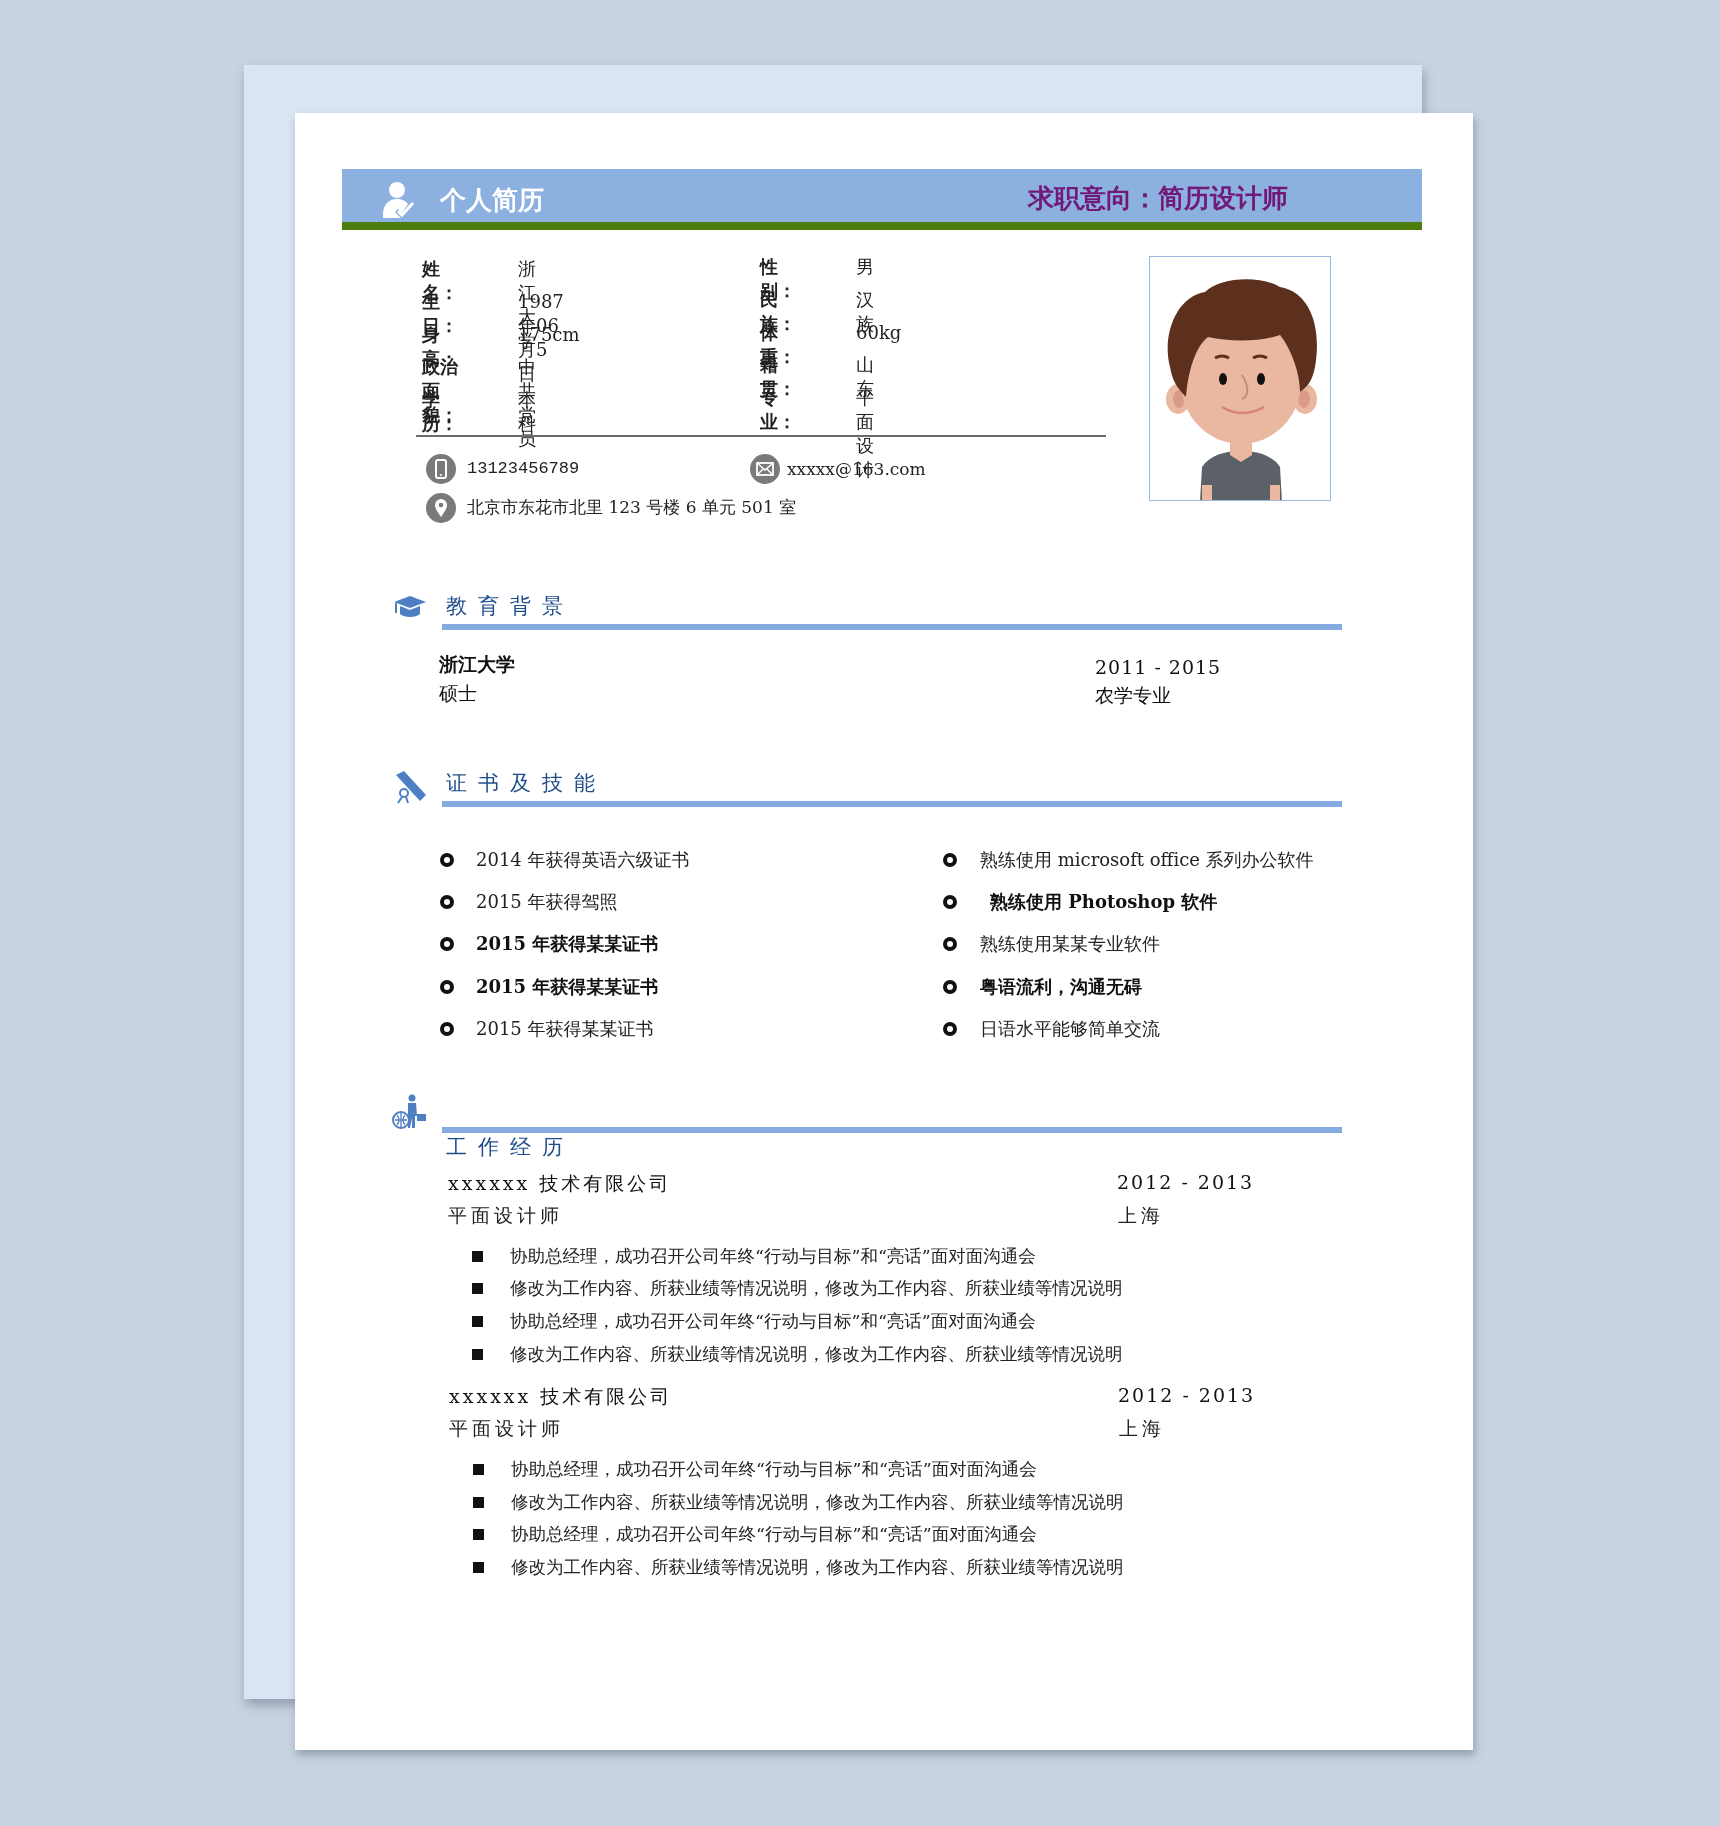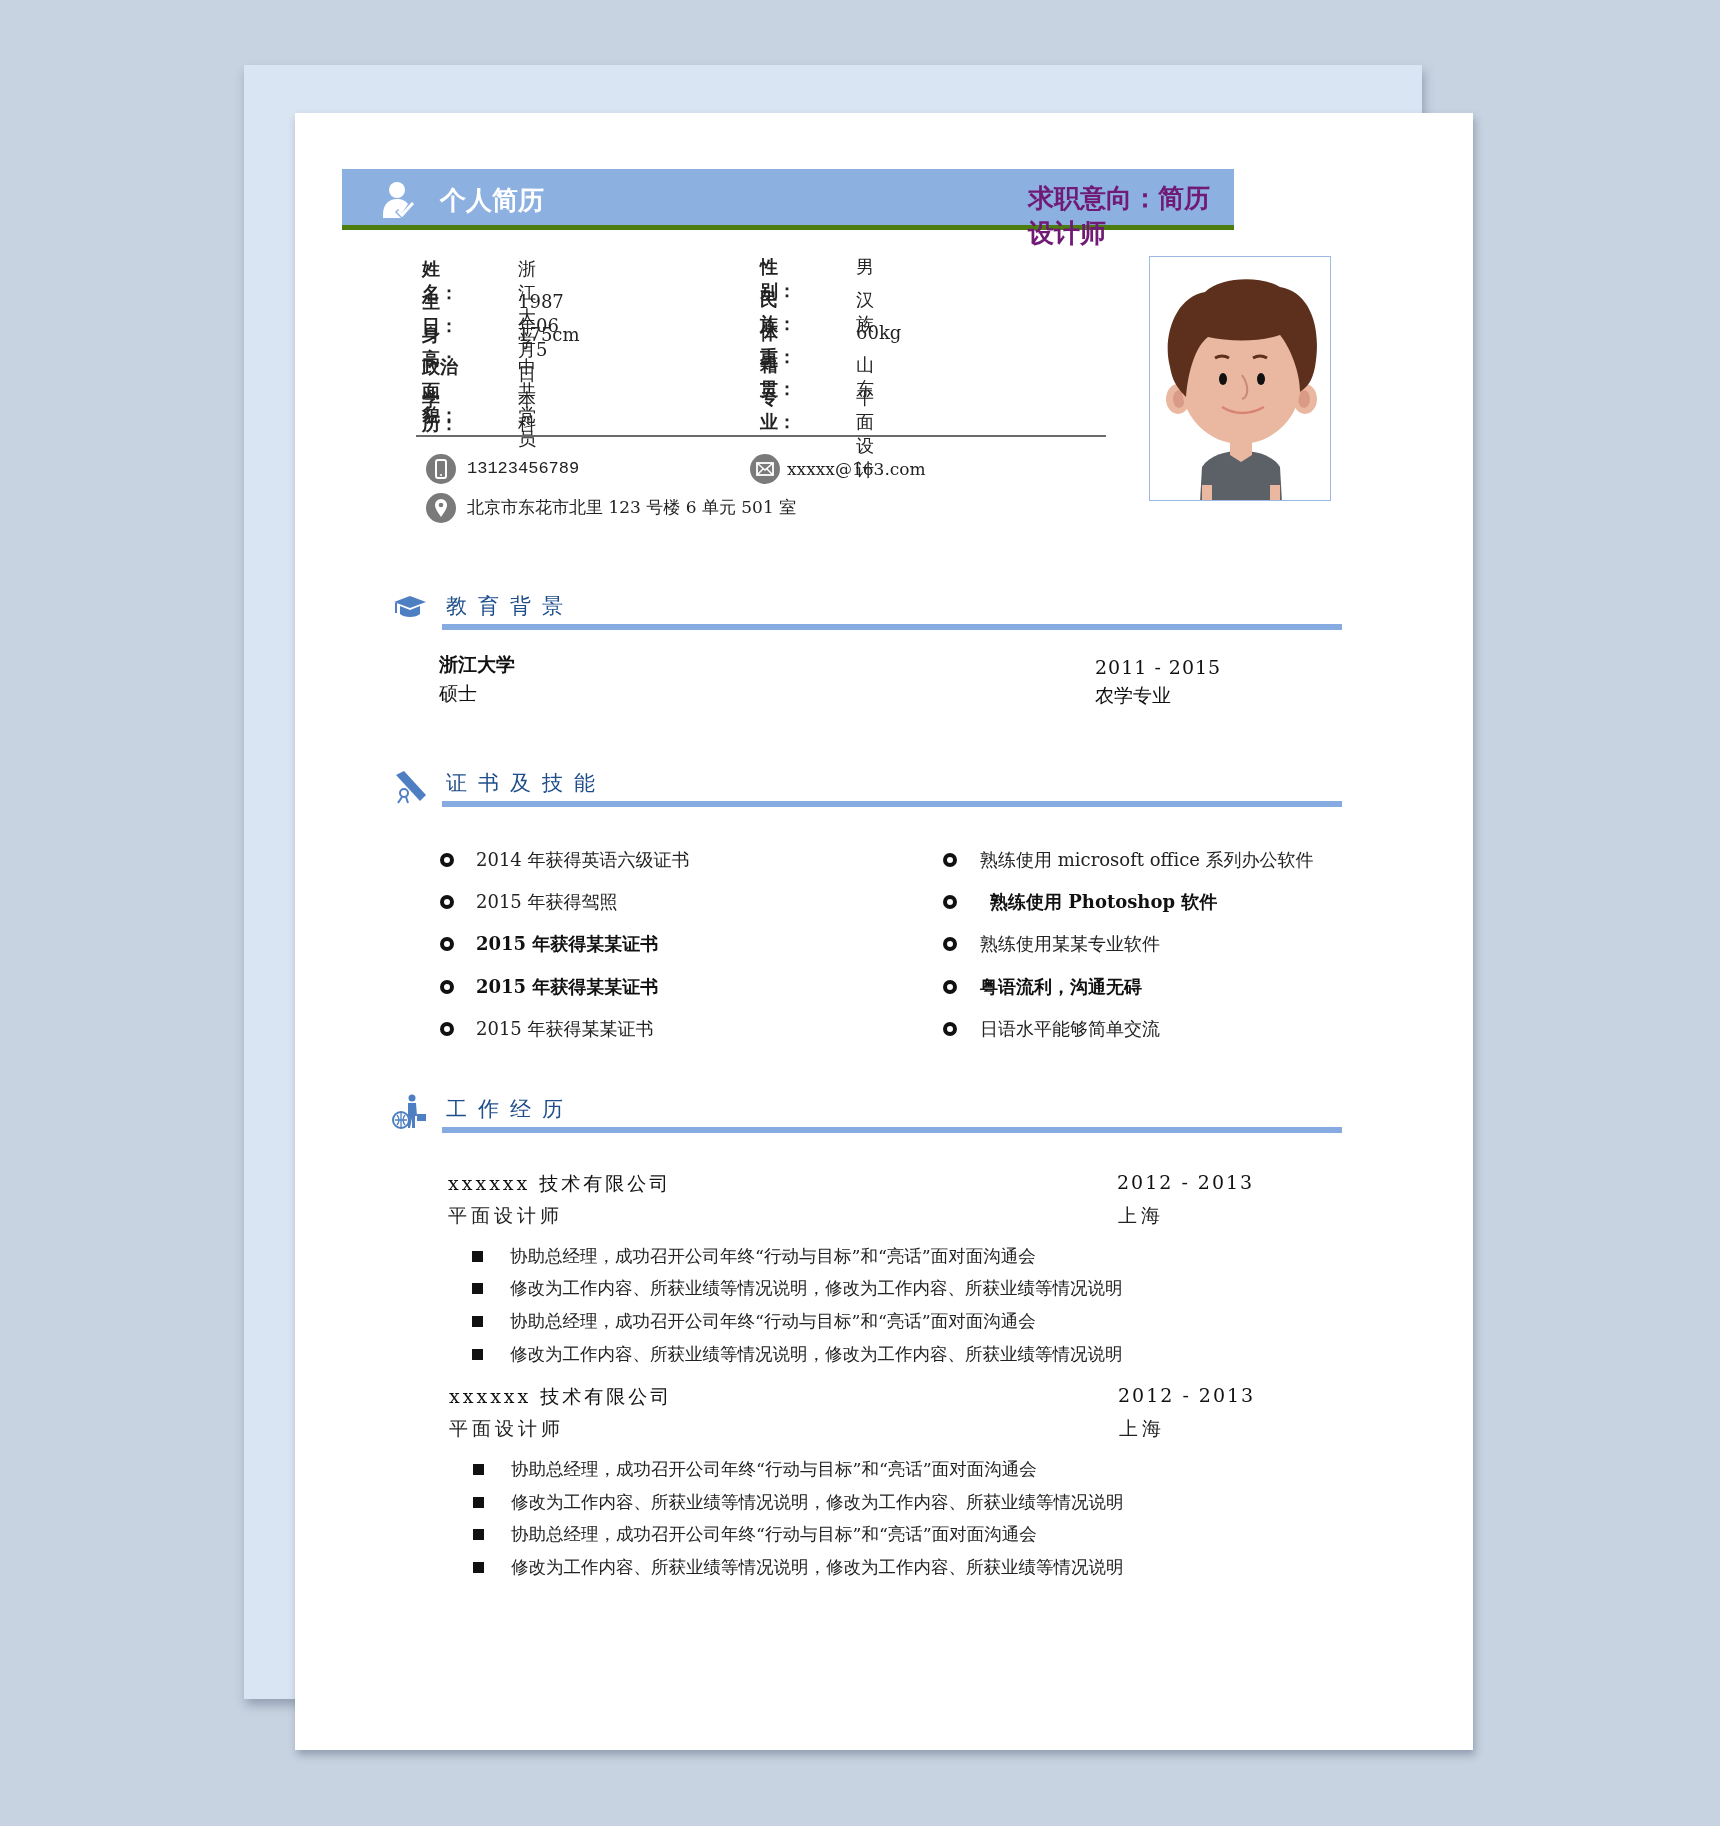--- a/index.html
+++ b/index.html
@@ -4,21 +4,21 @@
 <style>
   * { box-sizing: border-box; margin: 0; padding: 0; }
   html, body { width: 1720px; height: 1826px; overflow: hidden; }
   body { background: #c8d3e1; position: relative; font-family: "DejaVu Serif", "Liberation Serif", serif; color: #222; }
 
   .sheet-back { position: absolute; left: 244px; top: 65px; width: 1178px; height: 1634px; background: #dae5f3; box-shadow: 2px 6px 10px rgba(80,95,120,0.45); }
   .sheet-front { position: absolute; left: 295px; top: 113px; width: 1178px; height: 1637px; background: #ffffff; box-shadow: 2px 5px 8px rgba(80,95,120,0.45); }
 
   .abs { position: absolute; white-space: nowrap; }
 
-  .header-bar { position: absolute; left: 342px; top: 169px; width: 892px; height: 61px; background: #8cb0e0; border-bottom: 5px solid #4d7c0f; }
+  .header-bar { position: absolute; left: 342px; top: 169px; width: 1080px; height: 61px; background: #8cb0e0; border-bottom: 8px solid #4d7c0f; }
   .header-title { position: absolute; left: 98px; top: 14px; font-family: "DejaVu Sans", sans-serif; font-weight: bold; font-size: 26px; color: #fff; letter-spacing: 0px; }
   .header-intent { position: absolute; left: 686px; top: 12px; font-family: "DejaVu Sans", sans-serif; font-weight: bold; font-size: 26px; color: #701a75; }
   .header-icon { position: absolute; left: 38px; top: 12px; width: 36px; height: 38px; }
 
   .info-row { position: absolute; font-size: 18px; height: 24px; line-height: 24px; color: #222; }
   .info-label { position: absolute; font-weight: bold; }
   .info-val { position: absolute; }
 
   .divider { position: absolute; left: 416px; top: 435px; width: 690px; height: 2px; background: #6a6a6a; }
 
@@ -203,21 +203,21 @@
 <div class="cert-bullet" style="left:943px; top:1022px;"></div>
 <span class="cert-text" style="left:980px; top:1017px;">日语水平能够简单交流</span>
 
 <svg class="section-icon" style="left:392px; top:1094px;" viewBox="0 0 36 36">
   <circle cx="20" cy="4" r="3.5" fill="#4f7fc3"></circle>
   <path d="M16 9 L24 9 L25 22 L23 22 L23 34 L20 34 L20 24 L18 34 L16 34 Z" fill="#4f7fc3"></path>
   <rect x="25" y="20" width="9" height="7" fill="#4f7fc3"></rect>
   <circle cx="9" cy="26" r="8" fill="none" stroke="#4f7fc3" stroke-width="2"></circle>
   <path d="M3 26 L15 26 M9 18 L9 34 M5 21 Q9 26 5 31 M13 21 Q9 26 13 31" stroke="#4f7fc3" stroke-width="1.3" fill="none"></path>
 </svg>
-<span class="section-title" style="left:446px; top:1095px;">工作经历</span>
+<span class="section-title" style="left:446px; top:1133px;">工作经历</span>
 <div class="section-line" style="top:1127px;"></div>
 
 <div class="abs" style="left:448px; top:1171px;">
   <span class="job-company" style="left:0; top:0; position:relative;"><span>xxxxxx</span> <b>技术有限公司</b></span>
 </div>
 <span class="job-title" style="left:448px; top:1203px;">平面设计师</span>
 <span class="job-date" style="left:1117px; top:1171px;">2012  -  2013</span>
 <span class="job-city" style="left:1118px; top:1203px;">上海</span>
 
 <div class="duty-bullet" style="left:472px; top:1251px;"></div>

